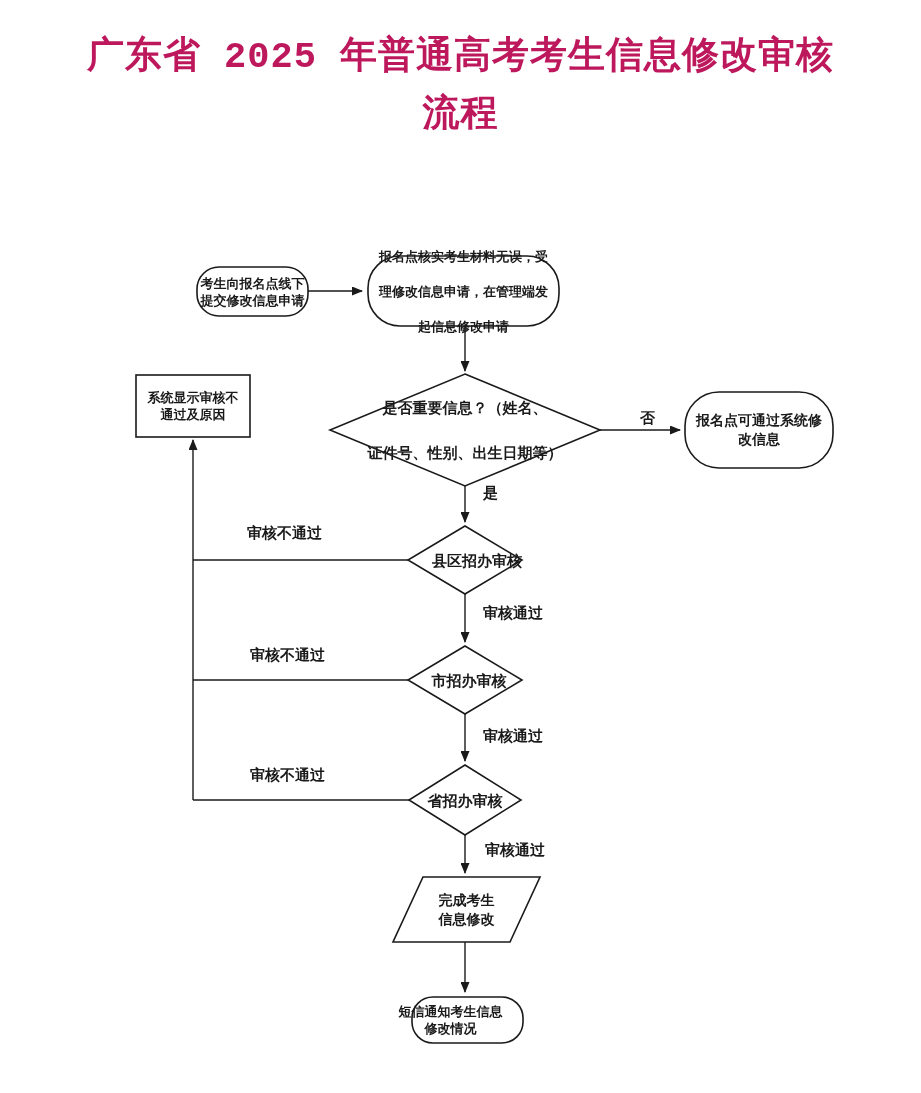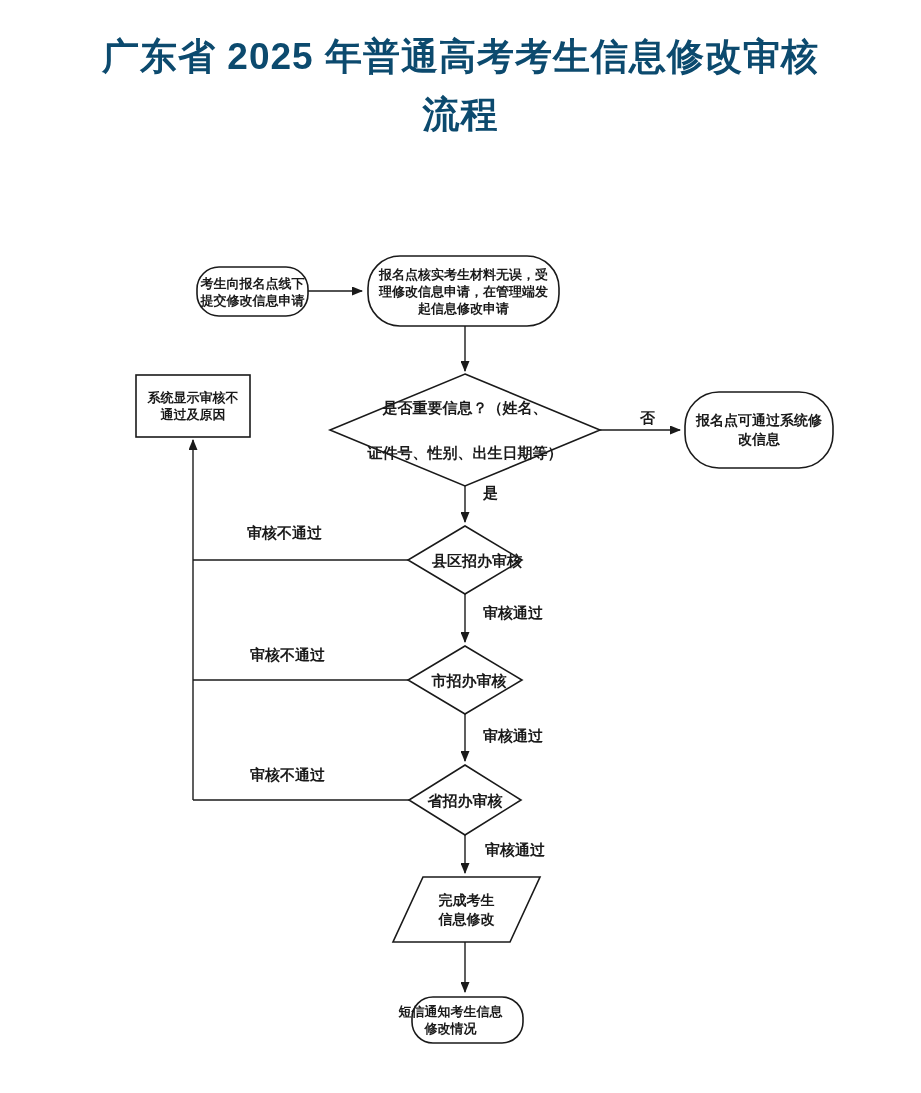--- a/index.html
+++ b/index.html
@@ -11,25 +11,25 @@
     overflow: hidden;
     font-family: "Liberation Sans", sans-serif;
     color: #1a1a1a;
   }
   .title {
     position: absolute;
     top: 28px;
     left: 0;
     width: 921px;
     text-align: center;
-    font-family: Liberation Sans, sans-serif;
+    font-family: Liberation Mono, monospace;
     font-weight: 700;
     font-size: 37px;
     line-height: 58px;
-    color: #0c4a6e;
+    color: #be185d;
     letter-spacing: 1px;
   }
   .svg-layer { position: absolute; left: 0; top: 0; }
   .node-text {
     position: absolute;
     display: flex;
     flex-direction: column;
     align-items: center;
     justify-content: center;
     text-align: center;
@@ -92,21 +92,21 @@
       <polygon points="423,877 540,877 510,942 393,942"></polygon>
       <rect x="412" y="997" width="111" height="46" rx="21" ry="21"></rect>
     </g>
   </svg>
 
   <div class="node-text fs13" style="left:197px; top:267px; width:111px; height:49px;">
     <div class="tl">考生向报名点线下</div>
     <div class="tl">提交修改信息申请</div>
   </div>
 
-  <div class="node-text fs13" style="left:368px; top:256px; width:191px; height:70px;">
+  <div class="node-text fs13" style="left:368px; top:256px; width:191px; height:70px;gap:18px;">
     <div class="tl">报名点核实考生材料无误，受</div>
     <div class="tl">理修改信息申请，在管理端发</div>
     <div class="tl">起信息修改申请</div>
   </div>
 
   <div class="node-text fs15" style="left:330px; top:374px; width:270px; height:112px;">
     <div class="tl">是否重要信息？（姓名、</div>
     <div class="tl">证件号、性别、出生日期等）</div>
   </div>
 

